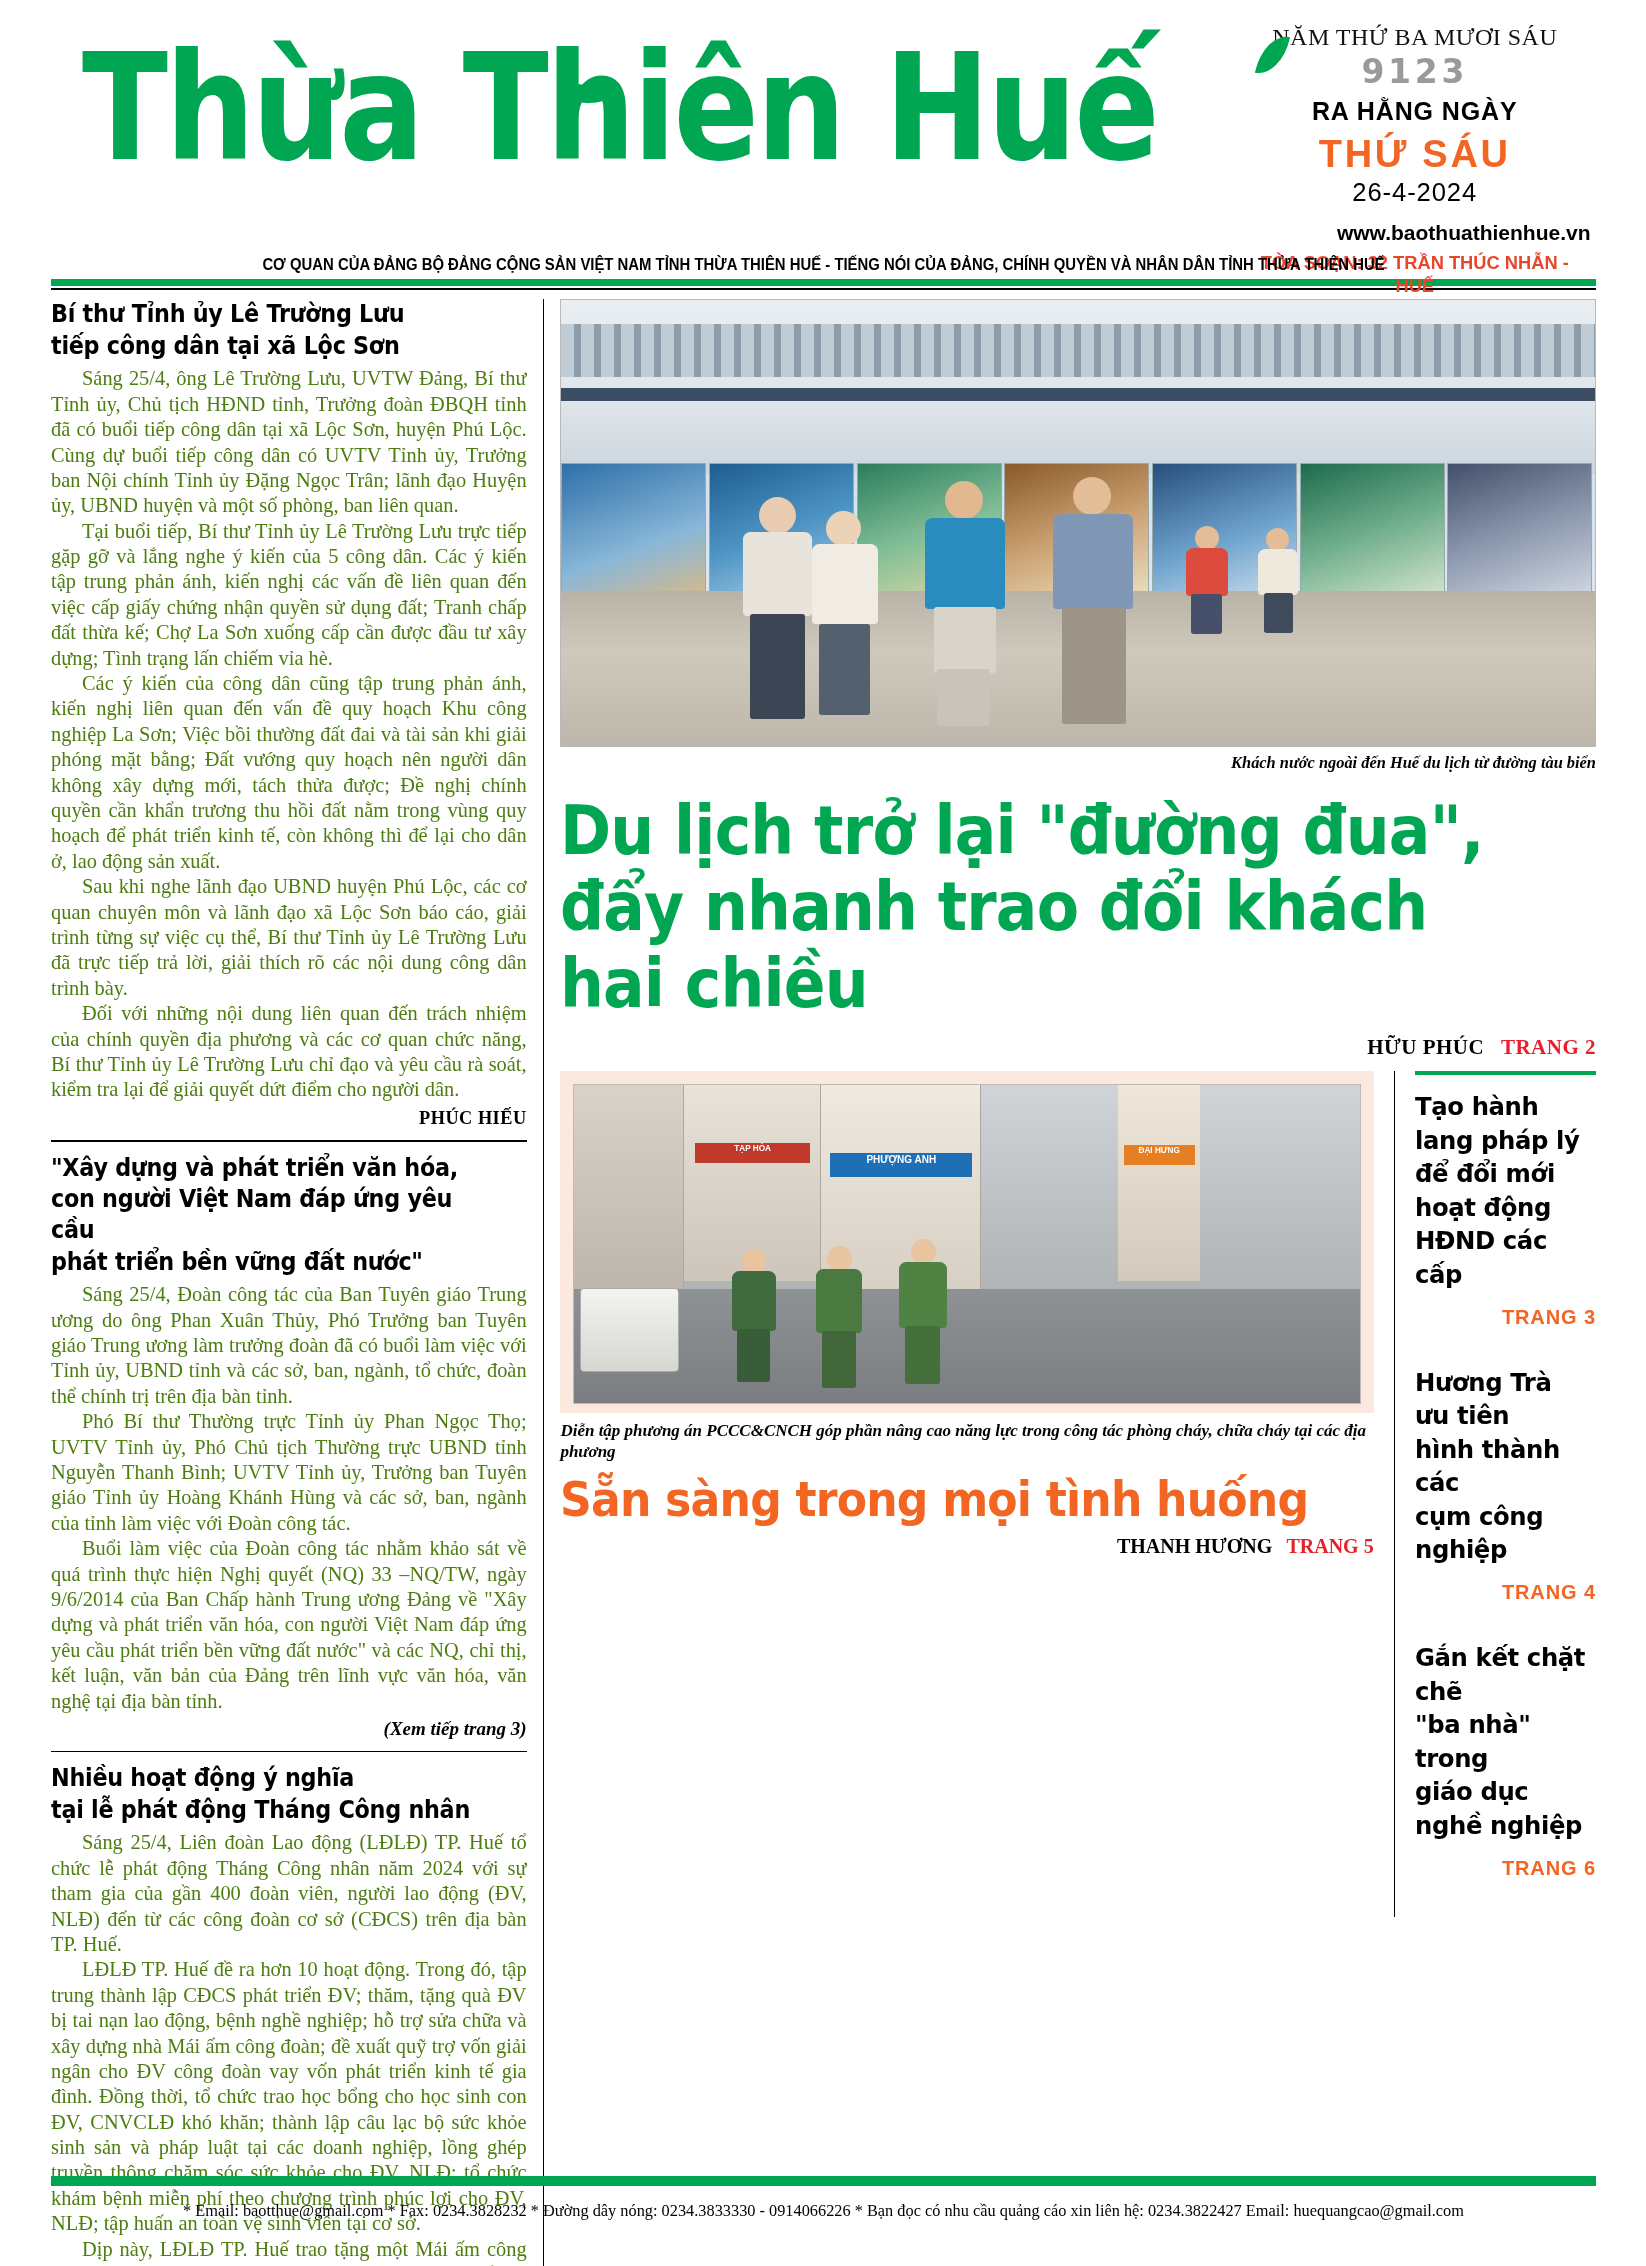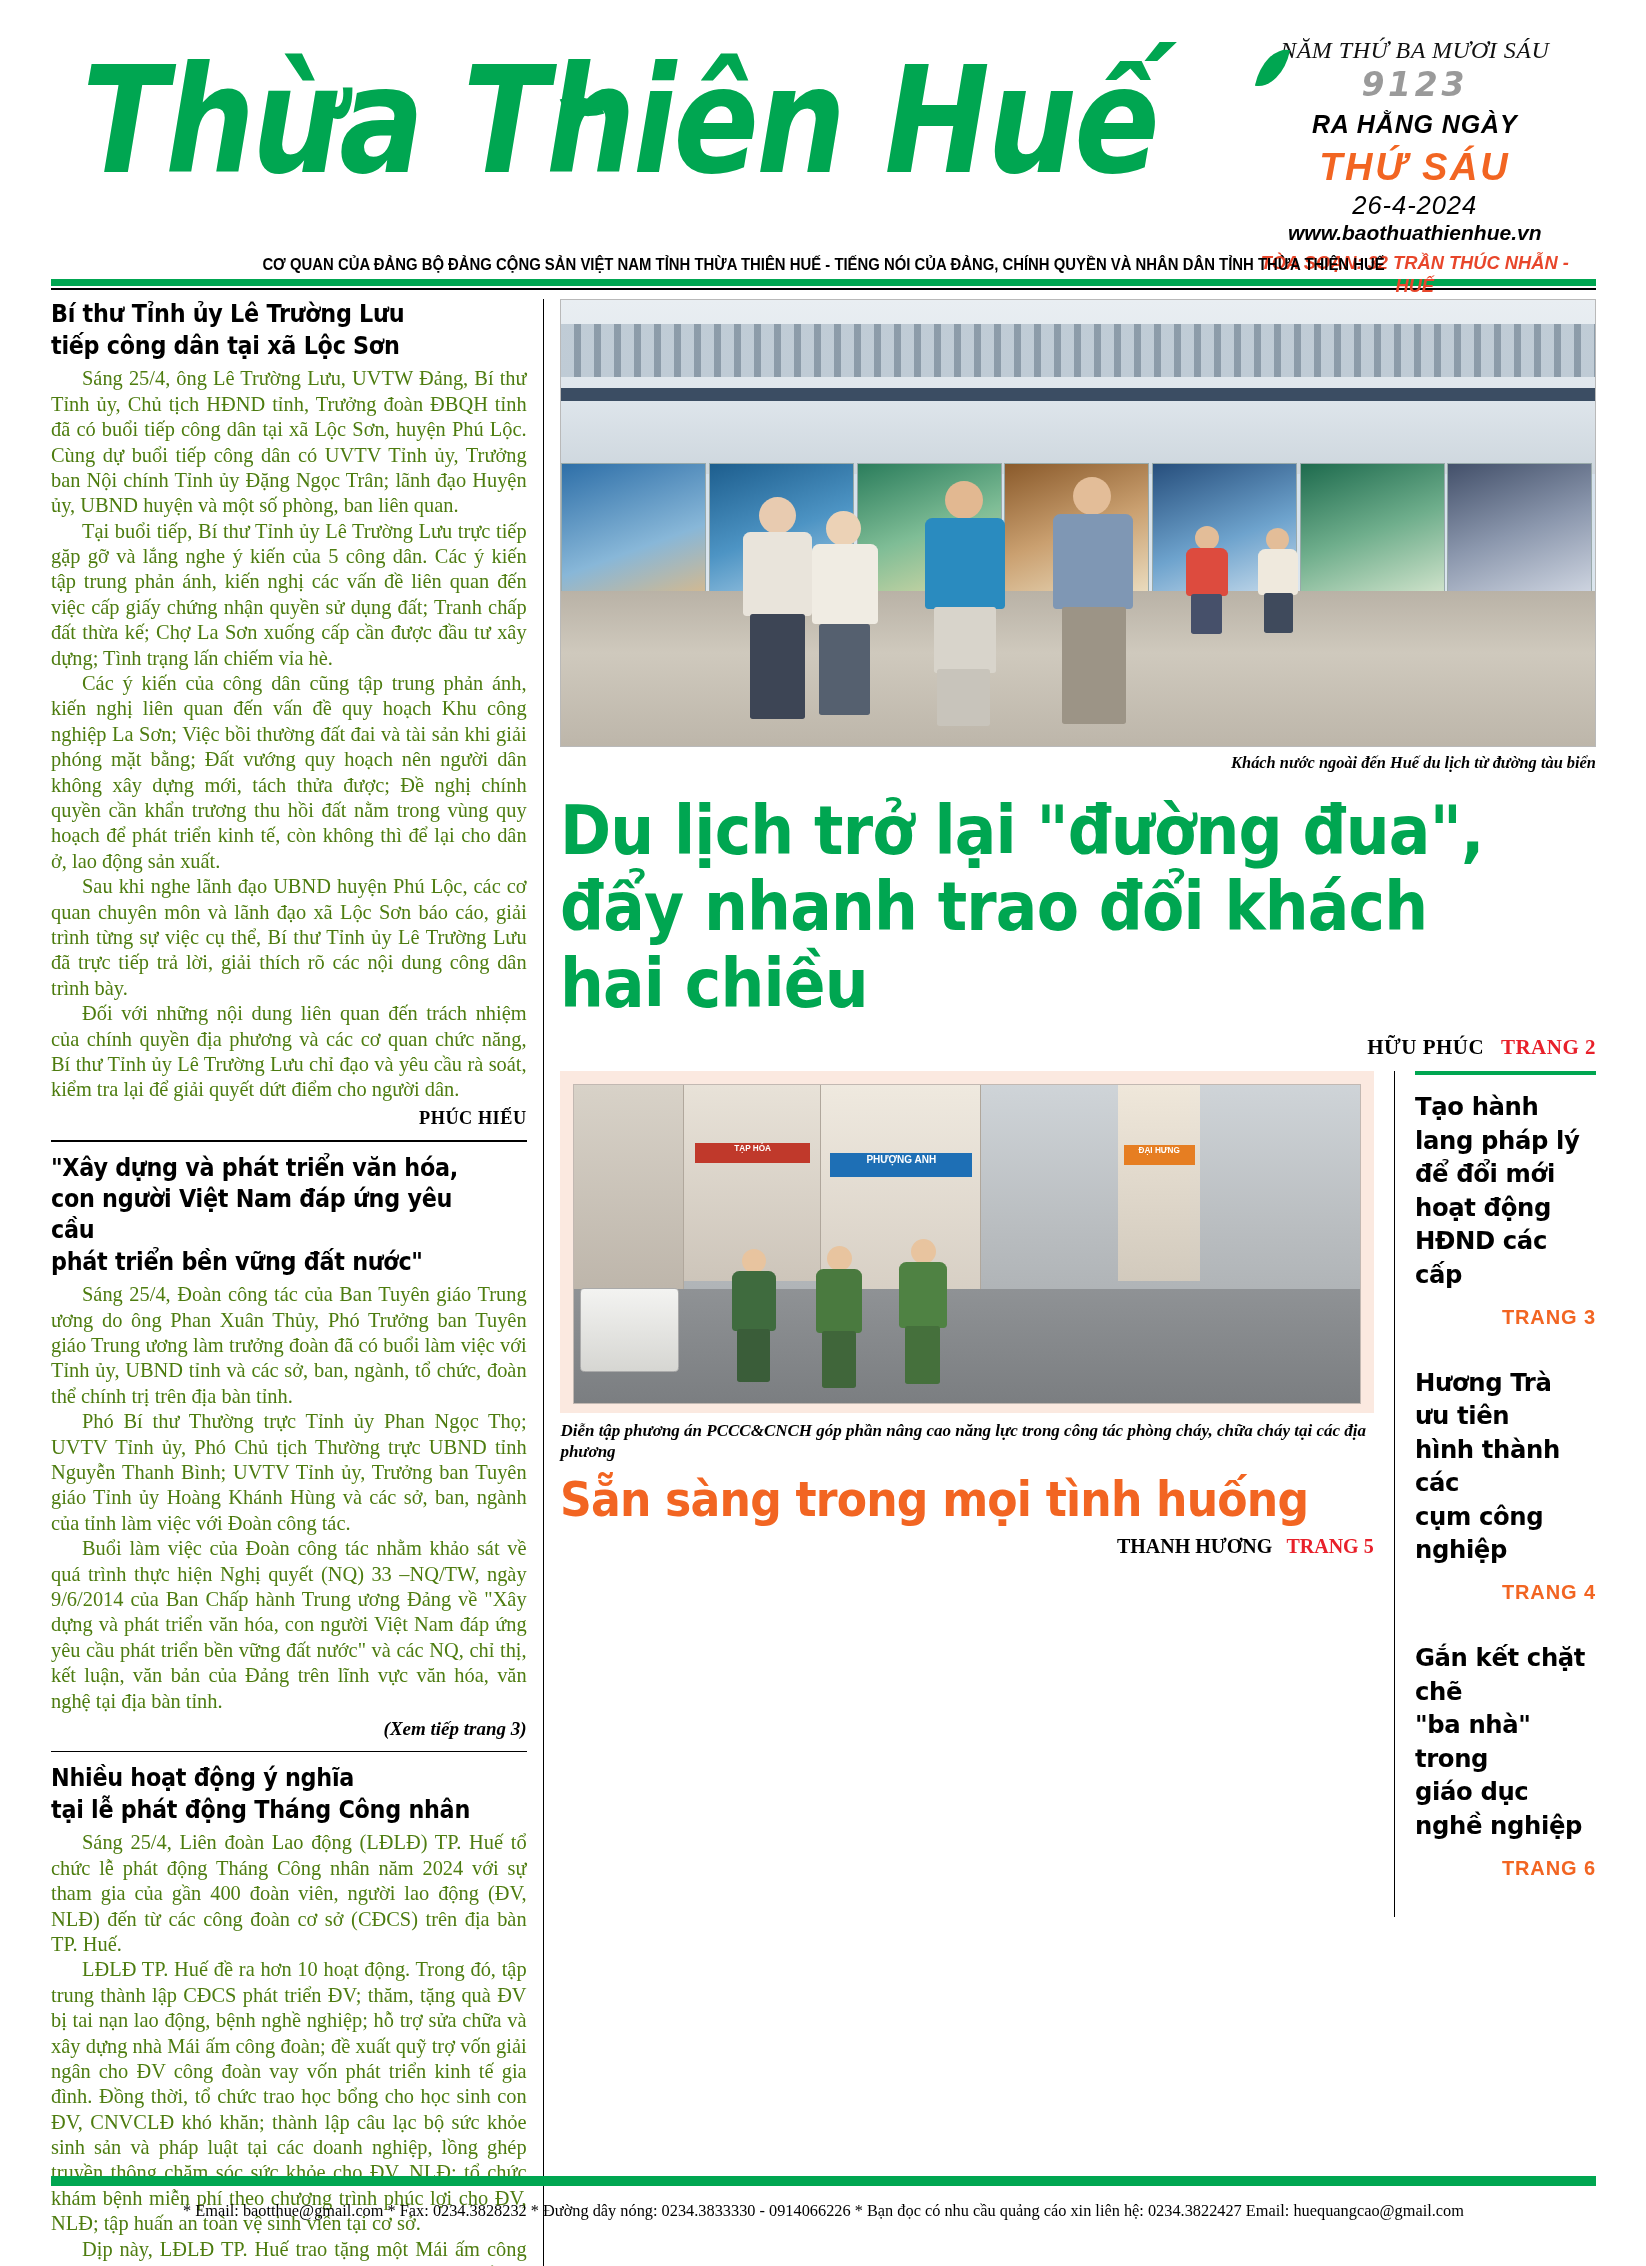--- a/index.html
+++ b/index.html
@@ -8,21 +8,21 @@
     width: 1647px;
     height: 2267px;
     font-family: "Liberation Serif", serif;
     color: #000;
     position: relative;
     overflow: hidden;
   }
   .page { width: 1647px; height: 2267px; position: relative; padding: 0 51px; }
 
   
-  .masthead { display: flex; align-items: flex-start; padding-top: 31px; height: 265px; font-style: italic; }
+  .masthead { display: flex; align-items: flex-start; padding-top: 18px; height: 265px; }
   .logo-wrap { flex: 0 0 1188px; position: relative; }
   .logo-text {
     font-family: "DejaVu Sans", sans-serif;
     font-weight: bold;
     font-size: 126px;
     color: #00a651;
     letter-spacing: -2.7px;
     line-height: 1.0;
     padding-left: 31px;
     white-space: nowrap;
@@ -86,22 +86,23 @@
     font-family: "Liberation Sans", sans-serif;
     font-size: 25.6px;
     letter-spacing: 0.9px;
     margin-top: 1.8px;
     color: #000;
   }
   .mi-web {
     font-family: "Liberation Sans", sans-serif;
     font-weight: bold;
     font-size: 21px;
-    margin-top: 1px;
+    margin-top: 14px;
     color: #000;
+    text-align: right;
   }
   .mi-addr {
     font-family: "Liberation Sans", sans-serif;
     font-weight: bold;
     font-size: 18.3px;
     color: #e8462b;
     margin-top: 7.3px;
     line-height: 1.25;
   }
   .mi-addr .sub { font-weight: normal; }

